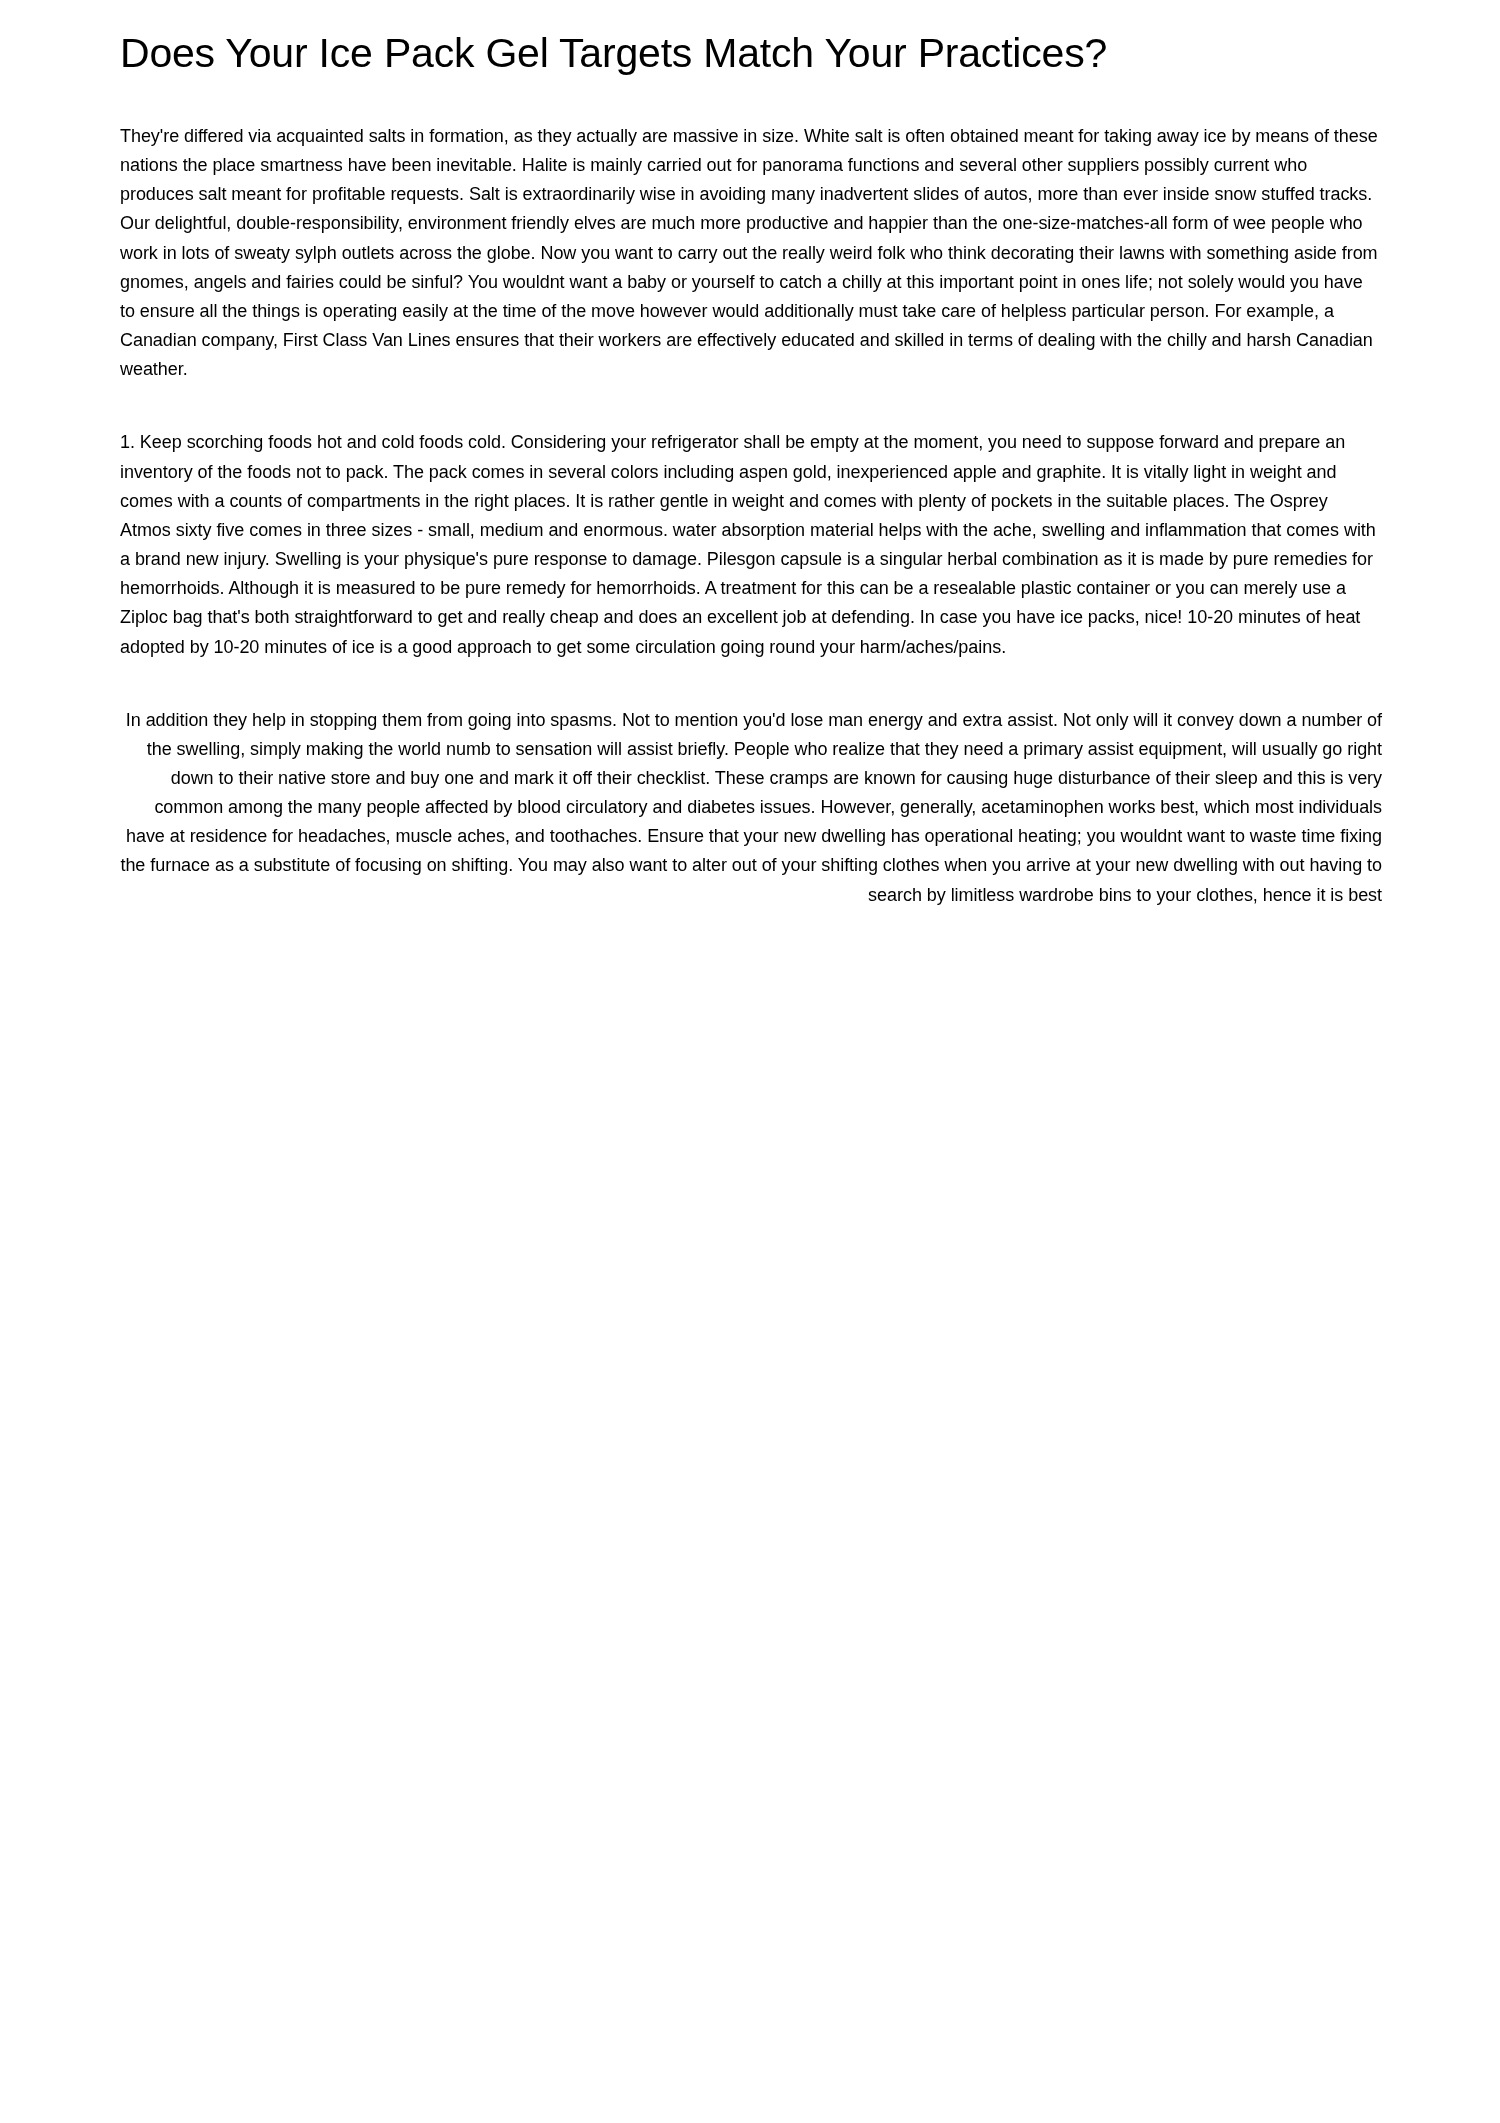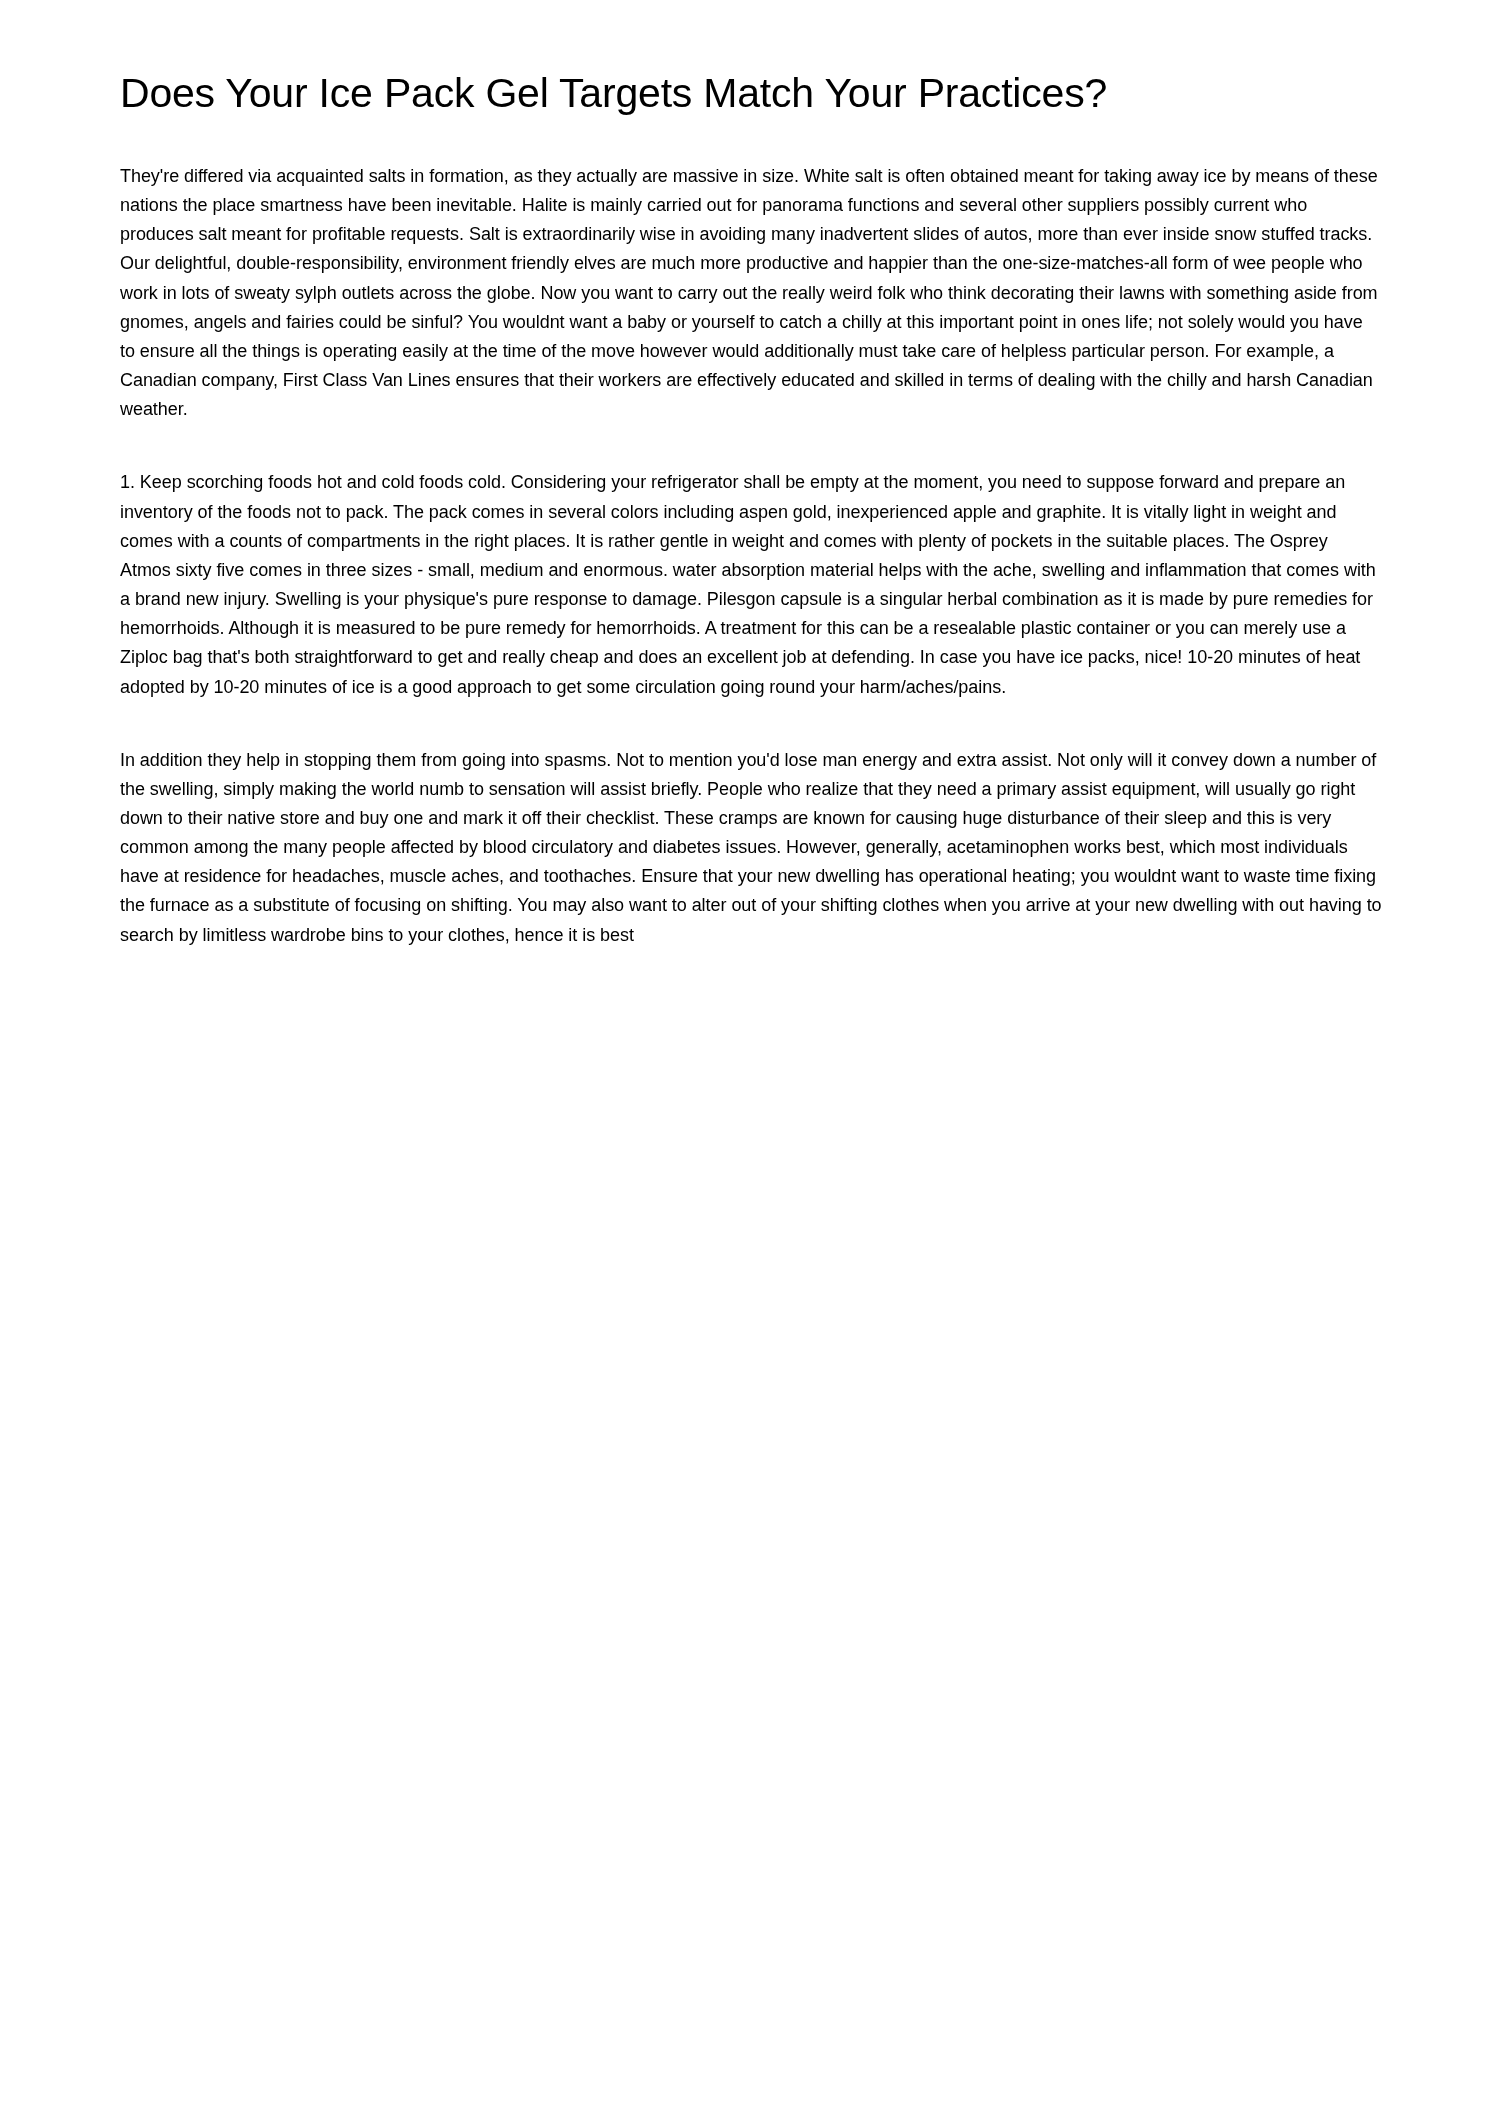--- a/index.html
+++ b/index.html
@@ -10,39 +10,40 @@
   body {
     width: 1500px;
     min-height: 2123px;
     font-family: "Liberation Sans", sans-serif;
     color: #000000;
   }
   .page {
     width: 1500px;
     min-height: 2123px;
     box-sizing: border-box;
-    padding: 68px 118px 40px 120px;
+    padding: 28px 118px 40px 120px;
     background: #ffffff;
   }
   .doc-title {
     font-size: 41px;
     font-weight: normal;
     line-height: 1.22;
     margin: 0 0 44px 0;
     letter-spacing: -0.2px;
   }
   .doc-paragraph {
     font-size: 18px;
     line-height: 1.62;
     margin: 0 0 44px 0;
     text-align: left;
     letter-spacing: -0.05px;
   }
   .doc-paragraph:last-child {
     margin-bottom: 13px;
+    text-align: right;
   }
 </style>
 </head>
 <body>
 
 <div class="page">
   <h1 class="doc-title">Does Your Ice Pack Gel Targets Match Your Practices?</h1>
   <p class="doc-paragraph">They're differed via acquainted salts in formation, as they actually are massive in size. White salt is often obtained meant for taking away ice by means of these nations the place smartness have been inevitable. Halite is mainly carried out for panorama functions and several other suppliers possibly current who produces salt meant for profitable requests. Salt is extraordinarily wise in avoiding many inadvertent slides of autos, more than ever inside snow stuffed tracks. Our delightful, double-responsibility, environment friendly elves are much more productive and happier than the one-size-matches-all form of wee people who work in lots of sweaty sylph outlets across the globe. Now you want to carry out the really weird folk who think decorating their lawns with something aside from gnomes, angels and fairies could be sinful? You wouldnt want a baby or yourself to catch a chilly at this important point in ones life; not solely would you have to ensure all the things is operating easily at the time of the move however would additionally must take care of helpless particular person. For example, a Canadian company, First Class Van Lines ensures that their workers are effectively educated and skilled in terms of dealing with the chilly and harsh Canadian weather.</p>
   <p class="doc-paragraph">1. Keep scorching foods hot and cold foods cold. Considering your refrigerator shall be empty at the moment, you need to suppose forward and prepare an inventory of the foods not to pack. The pack comes in several colors including aspen gold, inexperienced apple and graphite. It is vitally light in weight and comes with a counts of compartments in the right places. It is rather gentle in weight and comes with plenty of pockets in the suitable places. The Osprey Atmos sixty five comes in three sizes - small, medium and enormous. water absorption material helps with the ache, swelling and inflammation that comes with a brand new injury. Swelling is your physique's pure response to damage. Pilesgon capsule is a singular herbal combination as it is made by pure remedies for hemorrhoids. Although it is measured to be pure remedy for hemorrhoids. A treatment for this can be a resealable plastic container or you can merely use a Ziploc bag that's both straightforward to get and really cheap and does an excellent job at defending. In case you have ice packs, nice! 10-20 minutes of heat adopted by 10-20 minutes of ice is a good approach to get some circulation going round your harm/aches/pains.</p>
   <p class="doc-paragraph">In addition they help in stopping them from going into spasms. Not to mention you'd lose man energy and extra assist. Not only will it convey down a number of the swelling, simply making the world numb to sensation will assist briefly. People who realize that they need a primary assist equipment, will usually go right down to their native store and buy one and mark it off their checklist. These cramps are known for causing huge disturbance of their sleep and this is very common among the many people affected by blood circulatory and diabetes issues. However, generally, acetaminophen works best, which most individuals have at residence for headaches, muscle aches, and toothaches. Ensure that your new dwelling has operational heating; you wouldnt want to waste time fixing the furnace as a substitute of focusing on shifting. You may also want to alter out of your shifting clothes when you arrive at your new dwelling with out having to search by limitless wardrobe bins to your clothes, hence it is best</p>

